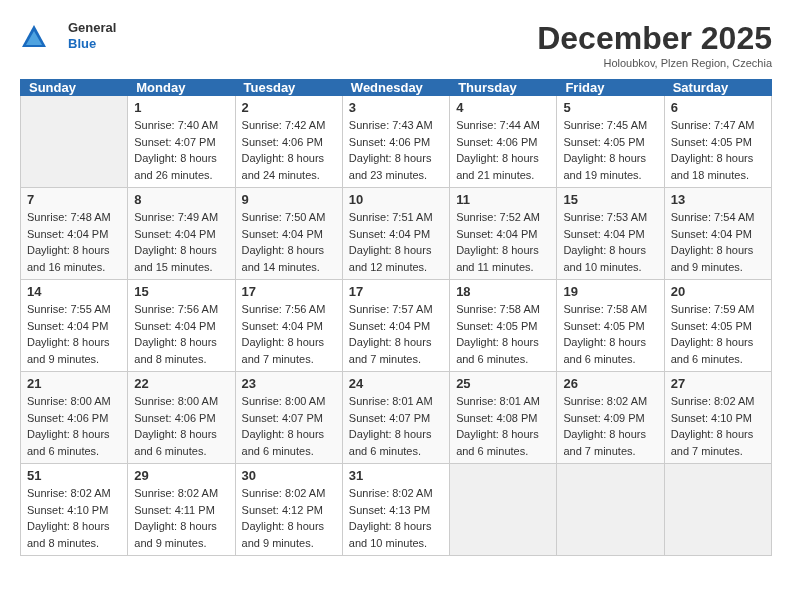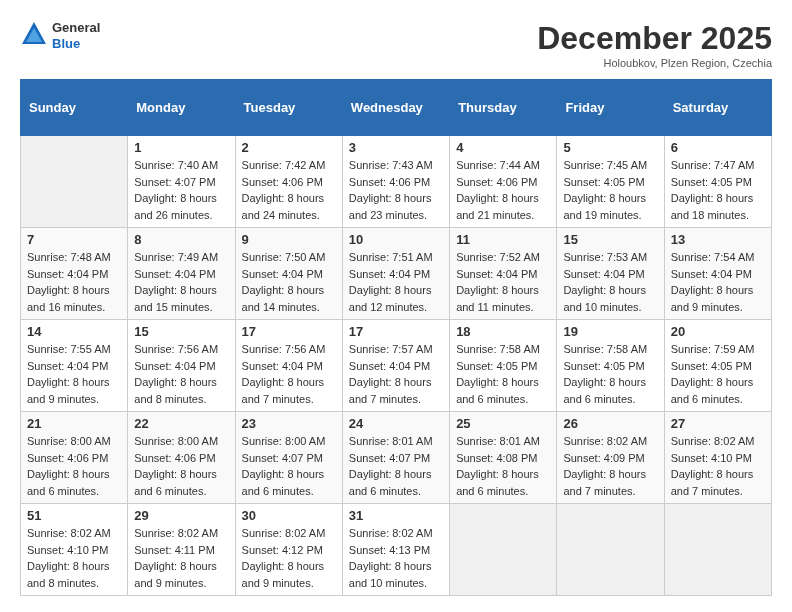--- a/index.html
+++ b/index.html
@@ -11,22 +11,22 @@
       padding: 20px;
     }
     .header {
       display: flex;
       justify-content: space-between;
       align-items: flex-start;
       margin-bottom: 10px;
     }
     .logo {
       display: flex;
-      align-items: flex-start;
-      gap: 4px;
+      align-items: flex-end;
+      gap: 20px;
     }
     .logo-text {
       display: flex;
       flex-direction: column;
       font-size: 13px;
       font-weight: bold;
       line-height: 1.2;
     }
     .logo-text .general { color: #333; }
     .logo-text .blue { color: #1a6bbf; }
@@ -48,21 +48,21 @@
     }
     .calendar {
       width: 100%;
       border-collapse: collapse;
       border: 1px solid #ccc;
     }
     .calendar th {
       background-color: #2b6cb0;
       color: #fff;
       text-align: left;
-      padding: 20px 8px;
+      padding: 0 8px;
       font-size: 13px;
       font-weight: bold;
       border: 1px solid #2b6cb0;
     }
     .calendar td {
       vertical-align: top;
       padding: 4px 6px;
       border: 1px solid #ccc;
       width: calc(100% / 7);
       min-height: 80px;

